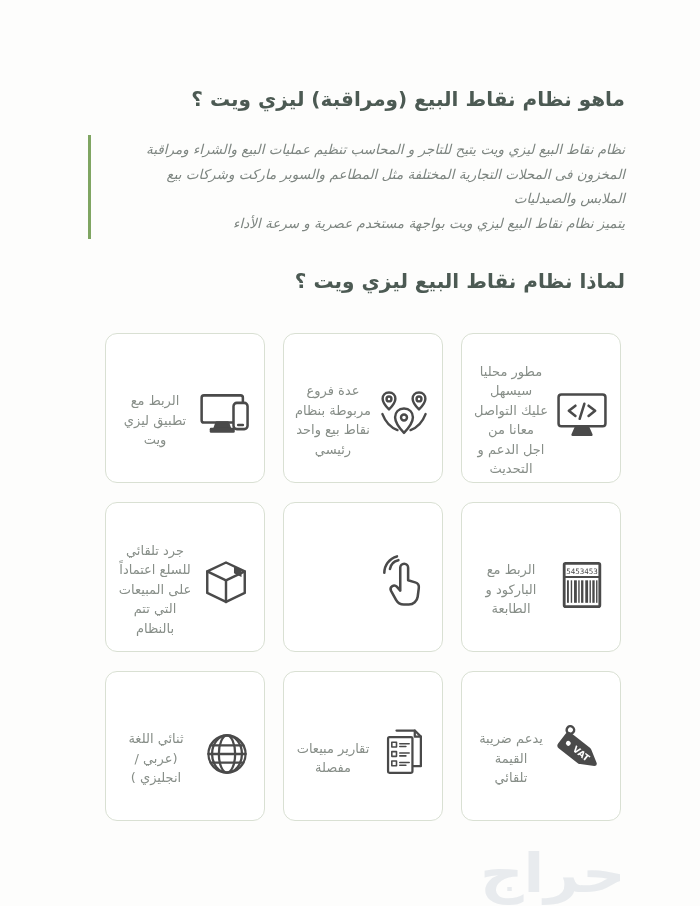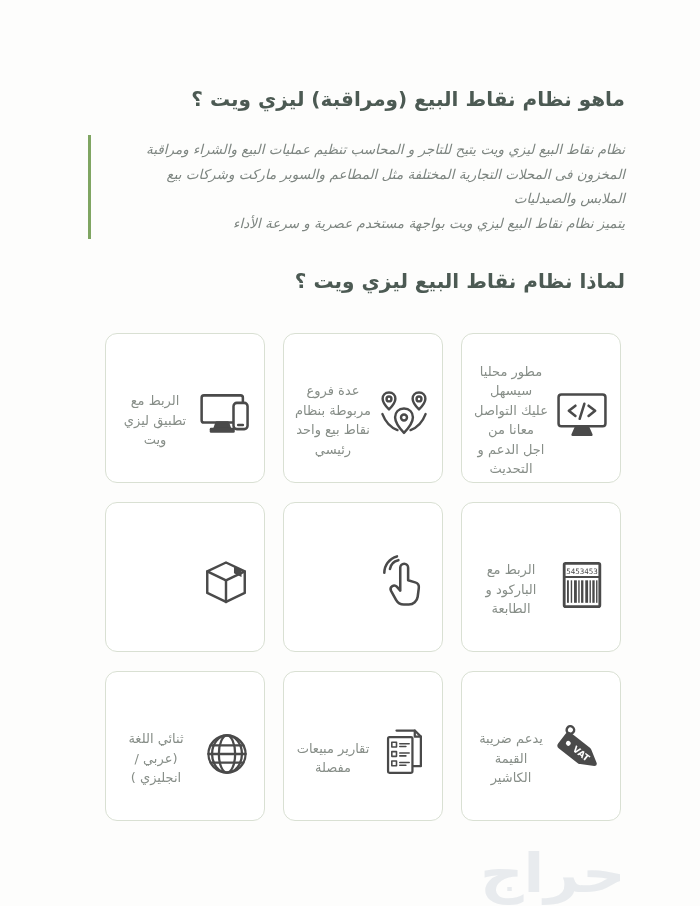--- a/index.html
+++ b/index.html
@@ -178,35 +178,38 @@
       <div class="card-icon">
         <svg width="60" height="60" viewBox="0 0 64 64">
           <g stroke="currentColor" fill="none" stroke-width="2.6" stroke-linecap="round" stroke-linejoin="round">
             <path d="M32 8 L52 17.5 L32 27 L12 17.5 Z"></path>
             <path d="M12 17.5 V40.5 L32 50 V27"></path>
             <path d="M52 17.5 V40.5 L32 50"></path>
             <path d="M40.5 12 L48.5 16 V23.5 L40.5 19.5 Z" fill="currentColor" stroke="none"></path>
           </g>
         </svg>
       </div>
+      <div class="card-label">جرد تلقائي للسلع اعتماداً
+على المبيعات التي تتم
+بالنظام</div>
     </div>
 
     <div class="card">
       <div class="card-icon">
         <svg width="60" height="60" viewBox="0 0 64 64">
           <g transform="rotate(38 32 32)">
             <circle cx="6.5" cy="19.5" r="4" fill="none" stroke="currentColor" stroke-width="2.6"></circle>
             <path d="M9 21.5 h25.5 a4.5 4.5 0 0 1 2.6 0.85 L50.3 30 a2.6 2.6 0 0 1 0 4 L37.1 41.65 a4.5 4.5 0 0 1 -2.6 0.85 H9 a4 4 0 0 1 -4 -4 v-13 a4 4 0 0 1 4 -4 z" fill="currentColor" stroke="none"></path>
             <circle cx="13.5" cy="32" r="2.6" fill="#fff" stroke="none"></circle>
             <text x="31" y="35.5" font-size="9.5" font-weight="bold" text-anchor="middle" fill="#fff" stroke="none">VAT</text>
           </g>
         </svg>
       </div>
       <div class="card-label">يدعم ضريبة القيمة
-الكاشير</div>
+تلقائي</div>
     </div>
 
     <div class="card">
       <div class="card-icon">
         <svg width="60" height="60" viewBox="0 0 64 64">
           <g stroke="currentColor" fill="none" stroke-width="2.4" stroke-linecap="round" stroke-linejoin="round">
             <path d="M24 7 H43.5 L50 13.5 V45 H42" fill="#fff"></path>
             <path d="M43.5 7 V13.5 H50"></path>
             <rect x="15" y="14" width="26" height="38" rx="1.5" fill="#fff"></rect>
             <g stroke-width="1.7">

